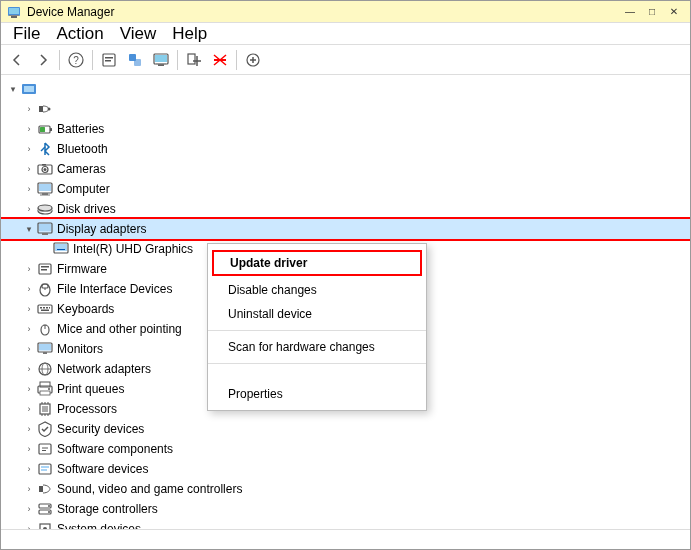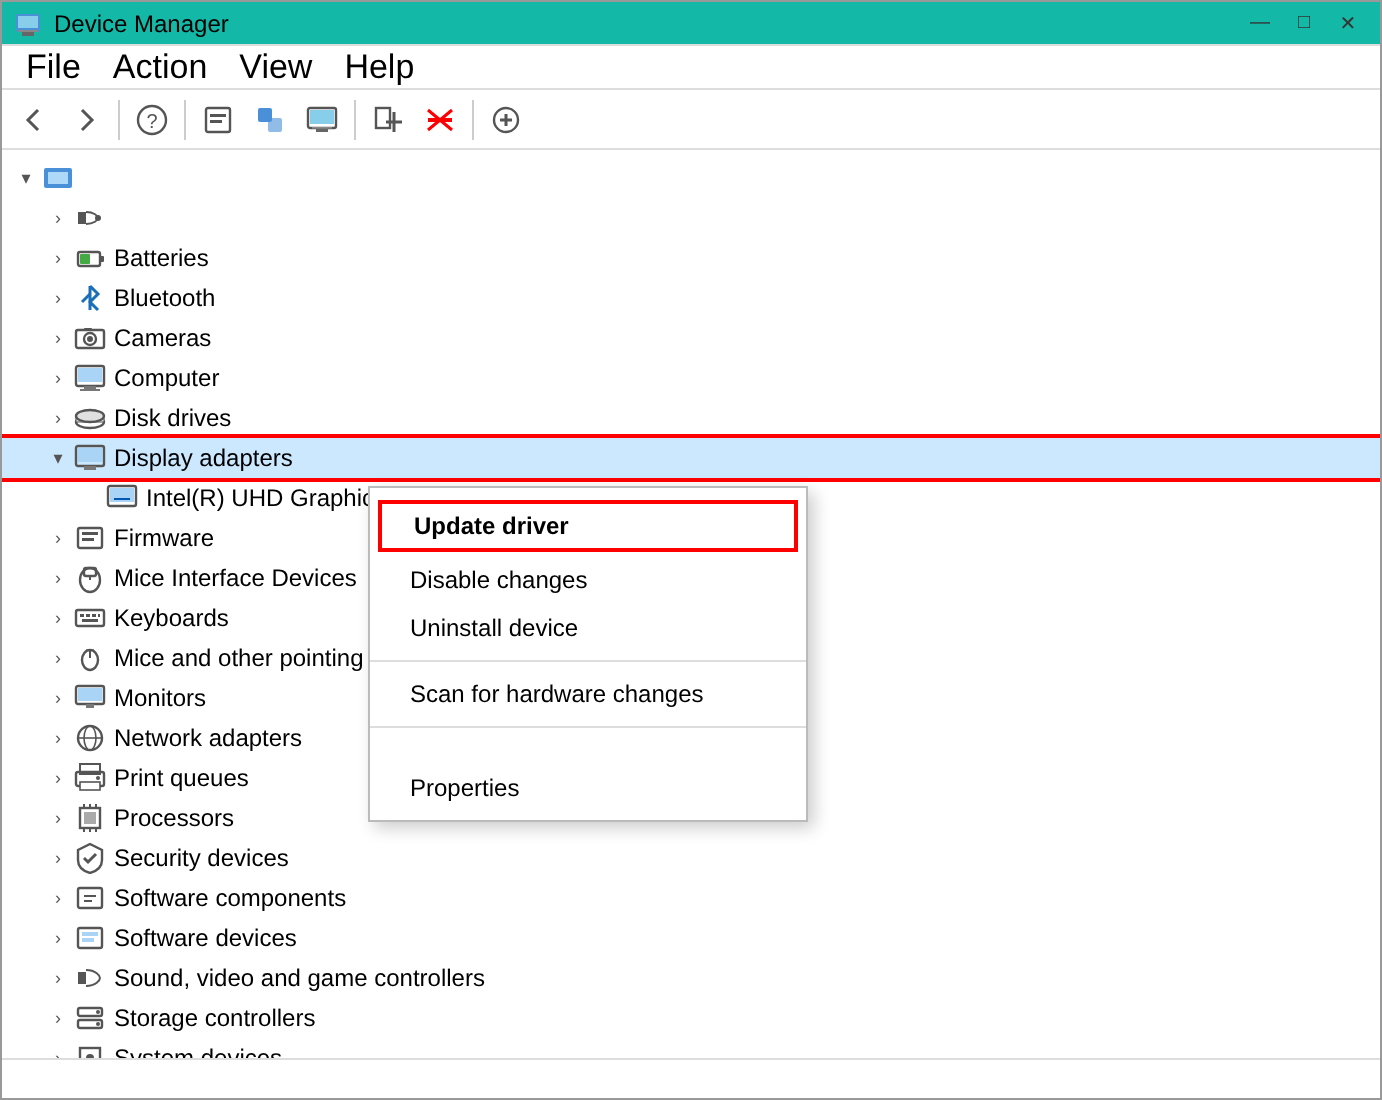--- a/index.html
+++ b/index.html
@@ -16,21 +16,21 @@
     .window {
       width: 691px;
       height: 550px;
       background: #fff;
       border: 1px solid #999;
       display: flex;
       flex-direction: column;
     }
 
     .title-bar {
-      background: #14b8a6;
+      background: #fef9c3;
       height: 22px;
       display: flex;
       align-items: center;
       justify-content: space-between;
       padding: 0 6px;
       border-bottom: 1px solid #ddd;
       flex-shrink: 0;
     }
 
     .title-bar-left {
@@ -172,21 +172,21 @@
 
     
     .red-box {
       outline: 2px solid red;
     }
 
     
     .context-menu {
       position: absolute;
       top: 168px;
-      left: 183px;
+      left: 206px;
       background: #fff;
       border: 1px solid #bbb;
       box-shadow: 3px 3px 8px rgba(0,0,0,0.2);
       width: 220px;
       z-index: 100;
       padding: 4px 0;
     }
 
     .ctx-item {
       padding: 5px 20px;
@@ -441,21 +441,21 @@
 
       <div class="tree-item indent-1">
         <div class="expand-btn">›</div>
         <div class="item-icon">
           <svg width="16" height="16" viewBox="0 0 16 16">
               <ellipse cx="8" cy="9" rx="5" ry="6" fill="none" stroke="#555" stroke-width="1.2"></ellipse>
               <rect x="5" y="3" width="6" height="4" fill="none" stroke="#555" stroke-width="1.2" rx="1"></rect>
               <line x1="8" y1="7" x2="8" y2="9" stroke="#555" stroke-width="1"></line>
             </svg>
         </div>
-        <span class="item-label">Mice Interface Devices</span>
+        <span class="item-label">File Interface Devices</span>
       </div>
 
       <div class="tree-item indent-1">
         <div class="expand-btn">›</div>
         <div class="item-icon">
           <svg width="16" height="16" viewBox="0 0 16 16">
               <rect x="1" y="4" width="14" height="8" fill="none" stroke="#555" stroke-width="1.2" rx="1"></rect>
               <rect x="3" y="6" width="2" height="1.5" fill="#555"></rect>
               <rect x="6" y="6" width="2" height="1.5" fill="#555"></rect>
               <rect x="9" y="6" width="2" height="1.5" fill="#555"></rect>

